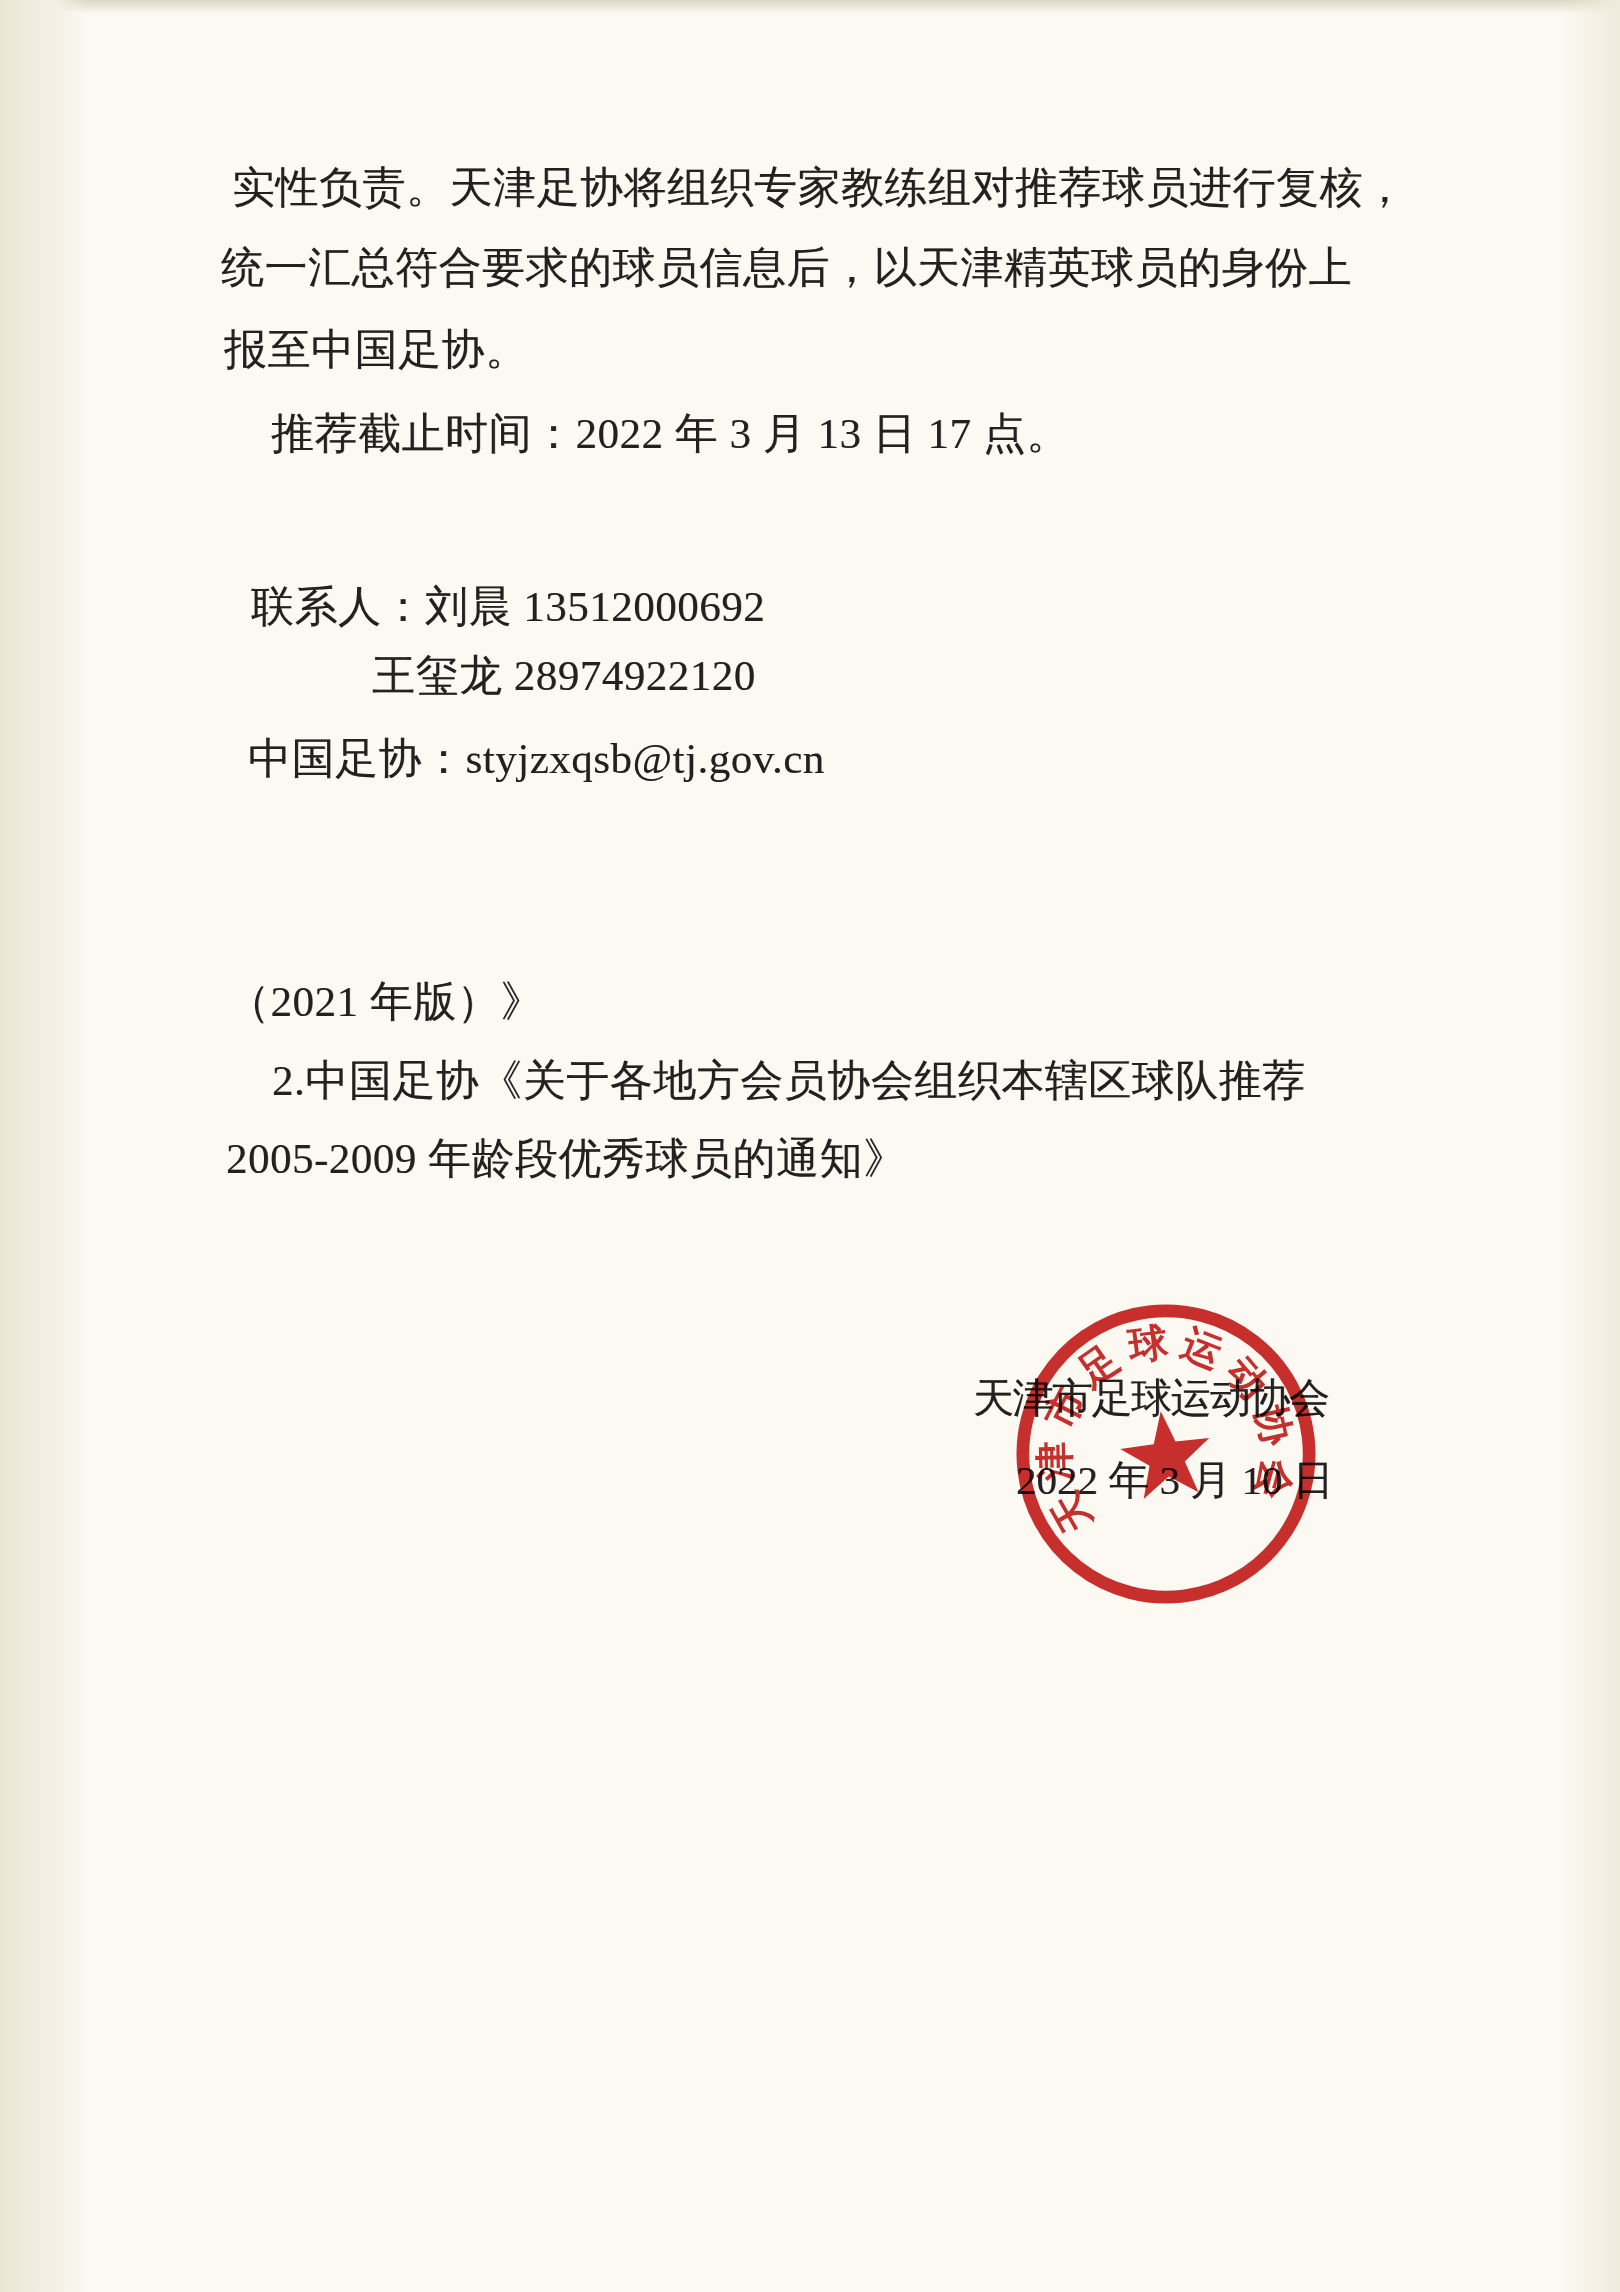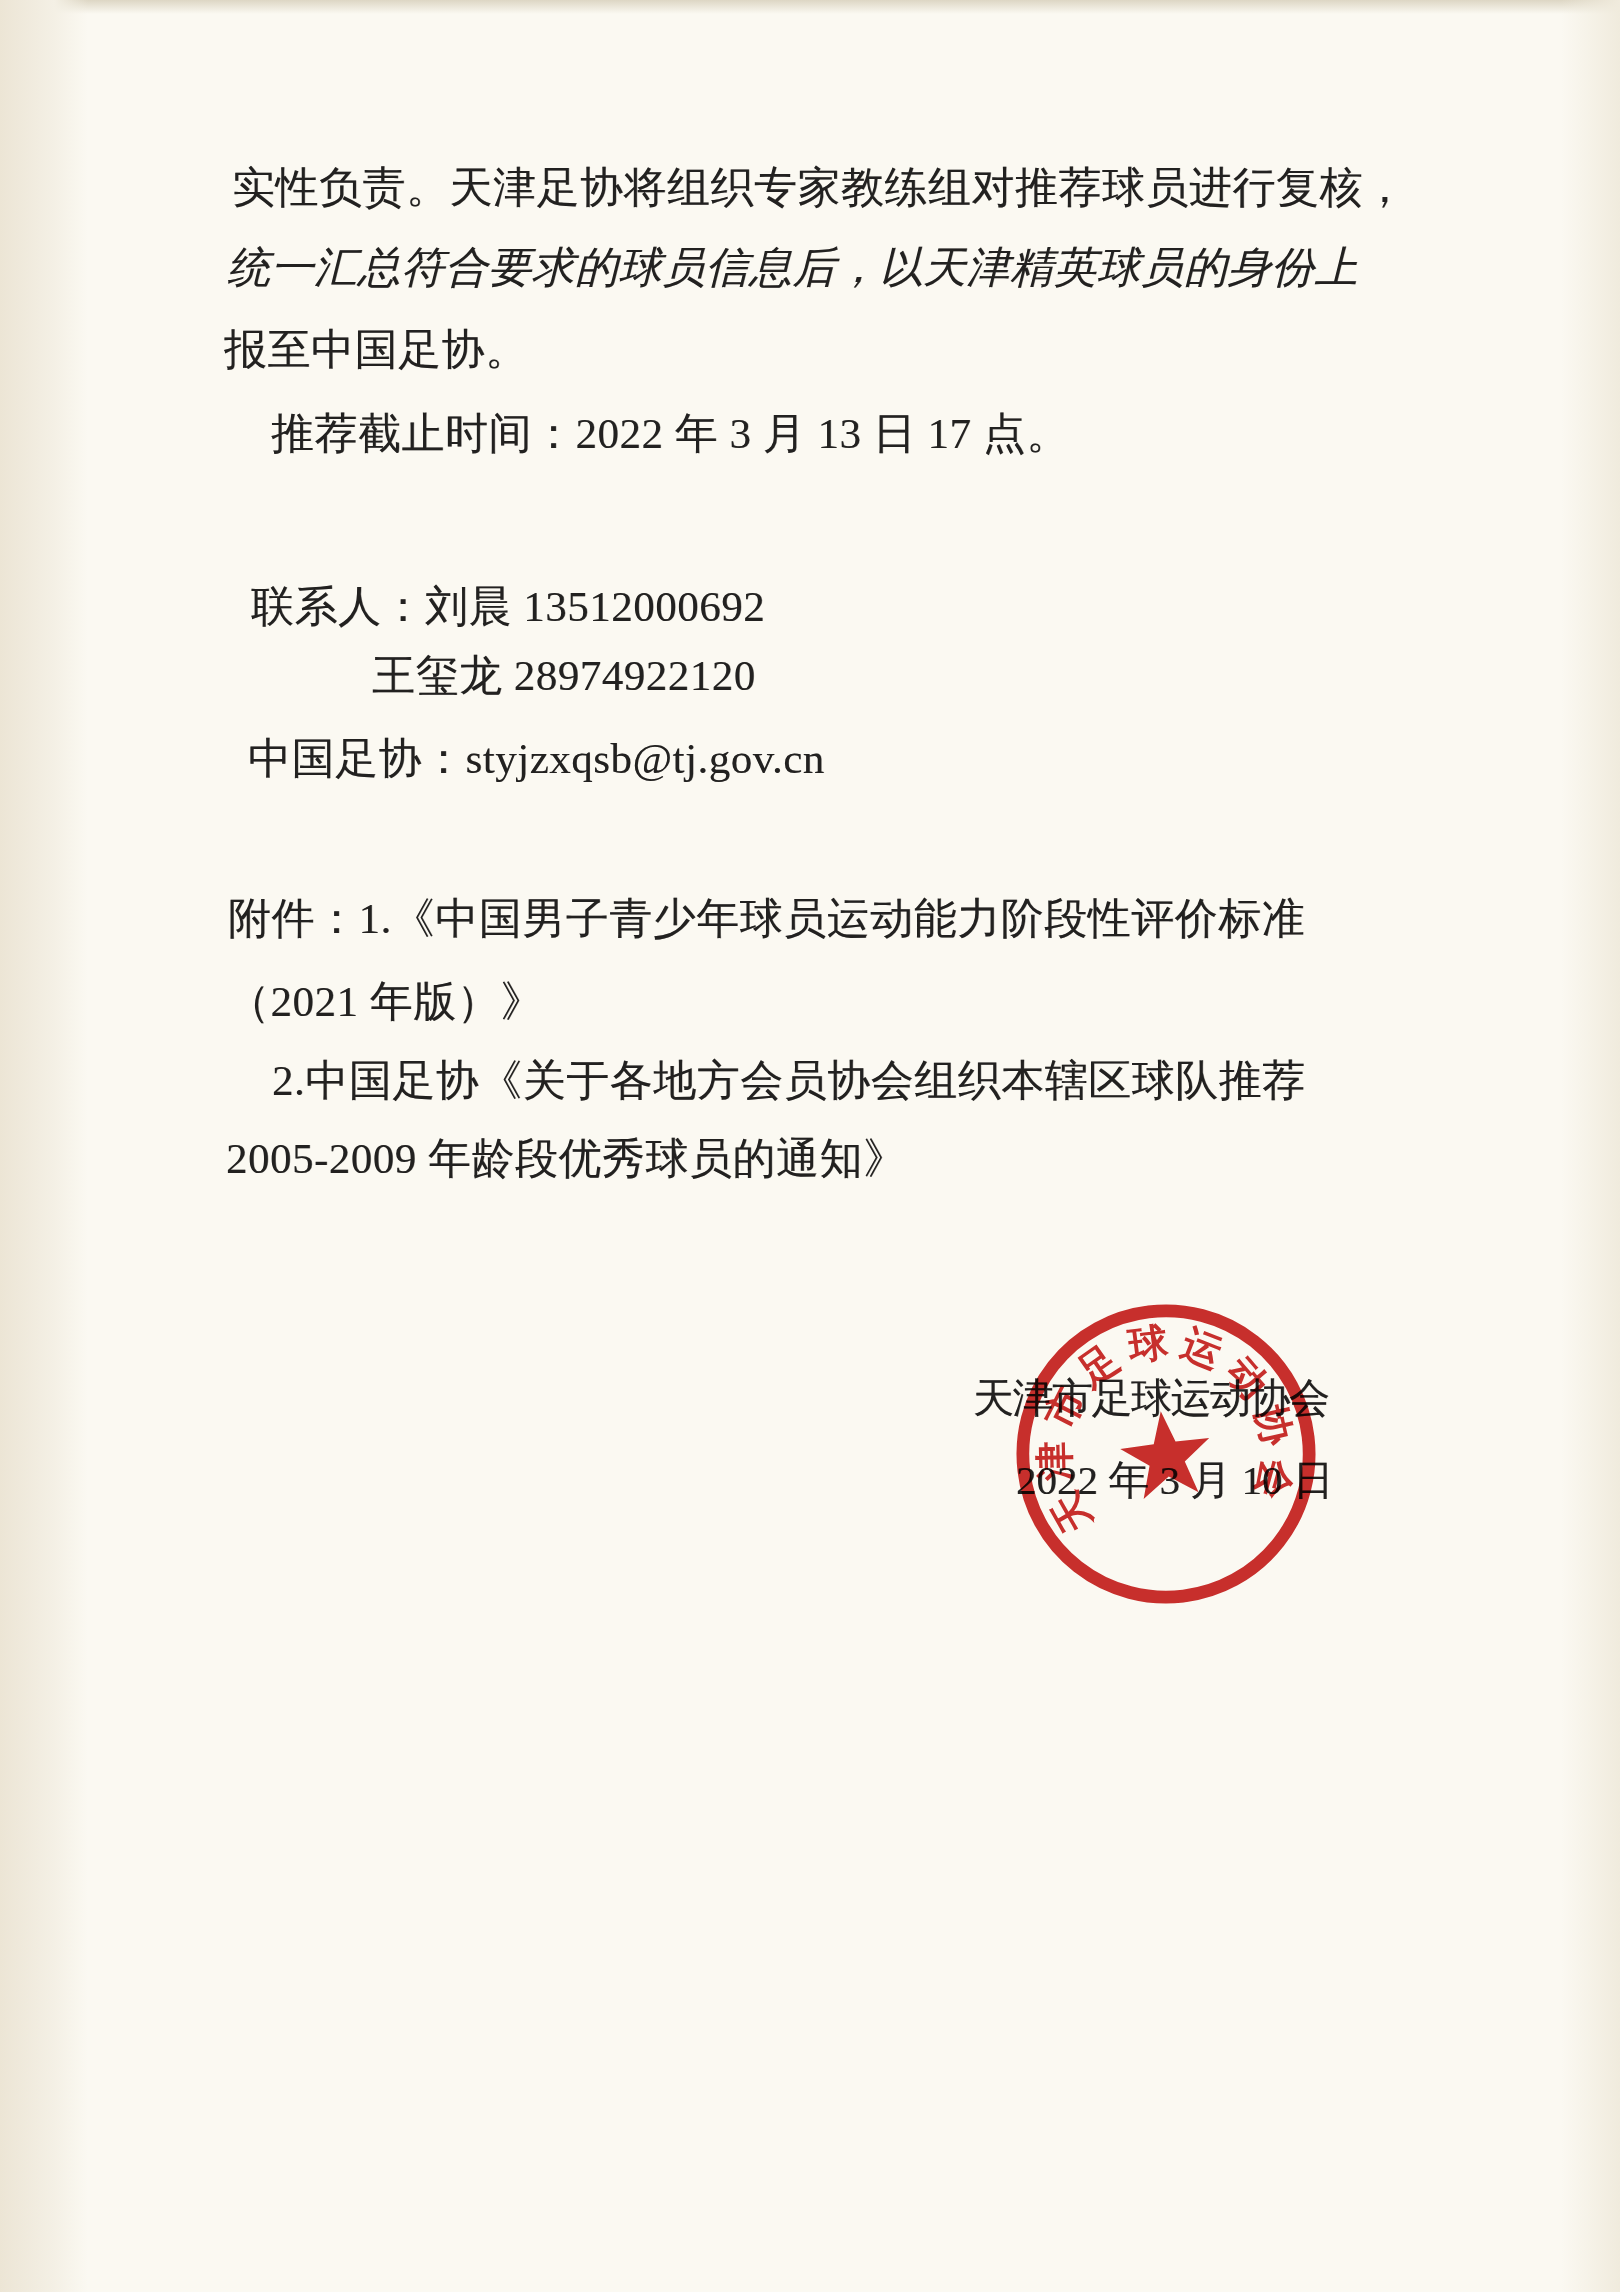--- a/index.html
+++ b/index.html
@@ -33,21 +33,21 @@
     position: absolute;
     font-size: 43px;
     line-height: 1.08;
     letter-spacing: 0.5px;
     white-space: pre;
     color: #222120;
     text-shadow: 0.4px 0.4px 0.5px rgba(45,42,40,0.45);
   }
   
   .l-body-0 { left: 232px; top: 165px; }
-  .l-body-1 { left: 227px; top: 245px; font-style: italic; }
+  .l-body-1 { left: 221px; top: 245px; }
   .l-body-2 { left: 224px; top: 327px; }
   .l-body-3 { left: 271px; top: 411px; text-align: center; }
   
   .l-contact-0 { left: 251px; top: 584px; }
   .l-contact-1 { left: 372px; top: 653px; }
   .l-contact-2 { left: 248px; top: 736px; }
   
   .l-att-0 { left: 228px; top: 896px; }
   .l-att-1 { left: 227px; top: 979px; }
   .l-att-2 { left: 272px; top: 1058px; }
@@ -79,21 +79,20 @@
 
   <div class="line l-body-0">实性负责。天津足协将组织专家教练组对推荐球员进行复核，</div>
   <div class="line l-body-1">统一汇总符合要求的球员信息后，以天津精英球员的身份上</div>
   <div class="line l-body-2">报至中国足协。</div>
   <div class="line l-body-3">推荐截止时间：2022 年 3 月 13 日 17 点。</div>
 
   <div class="line l-contact-0">联系人：刘晨 13512000692</div>
   <div class="line l-contact-1">王玺龙 28974922120</div>
   <div class="line l-contact-2">中国足协：styjzxqsb@tj.gov.cn</div>
 
-  <div class="line l-att-0">附件：1.《中国男子青少年球员运动能力阶段性评价标准</div>
   <div class="line l-att-1">（2021 年版）》</div>
   <div class="line l-att-2">2.中国足协《关于各地方会员协会组织本辖区球队推荐</div>
   <div class="line l-att-3">2005-2009 年龄段优秀球员的通知》</div>
 
   <div class="line sig-org">天津市足球运动协会</div>
   <div class="line sig-date">2022 年 3 月 10 日</div>
 
   <div class="stamp">
     <svg width="300" height="300" viewBox="0 0 306 306" xmlns="http://www.w3.org/2000/svg">
       <circle cx="153" cy="153" r="146" fill="none" stroke-width="13" stroke="#c6201e"></circle>

